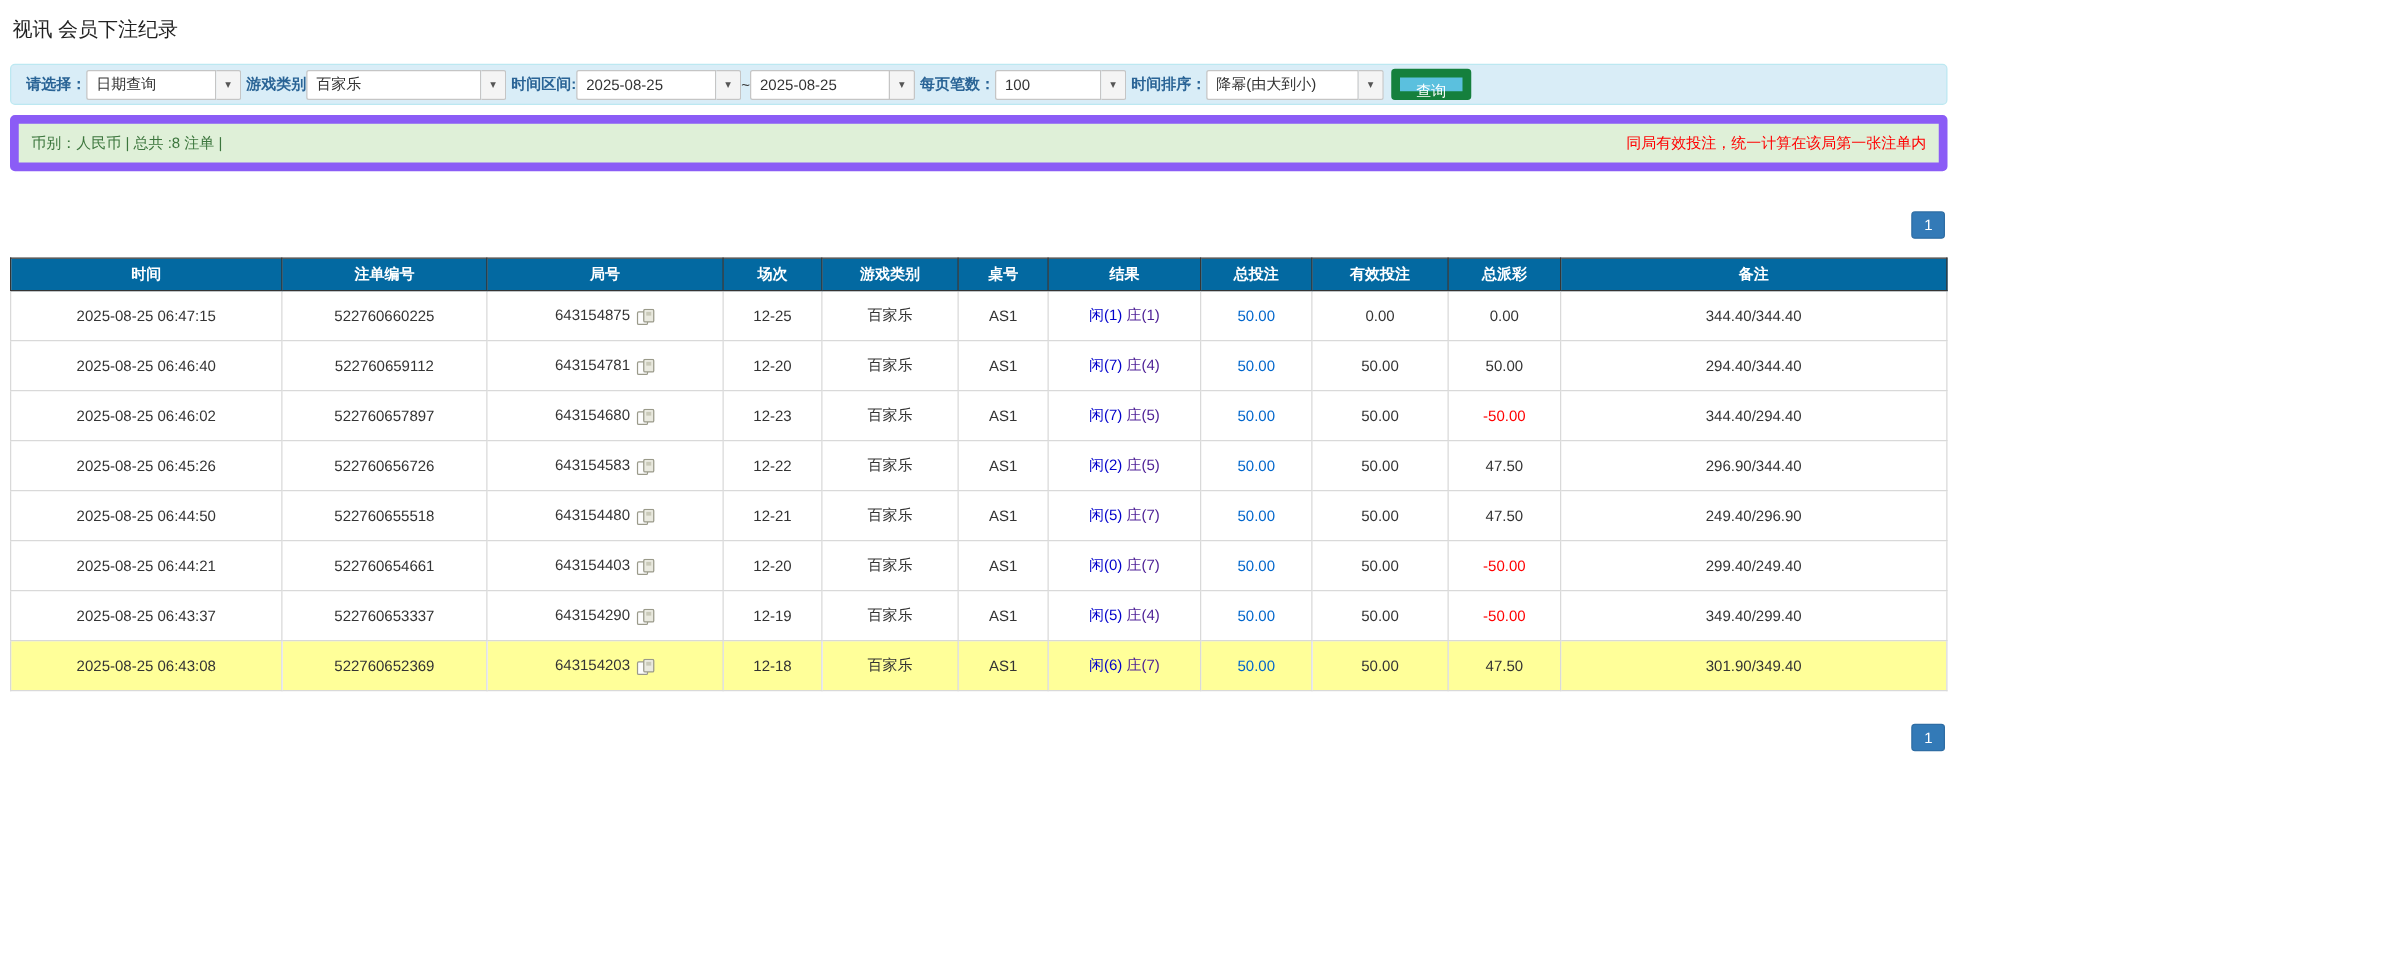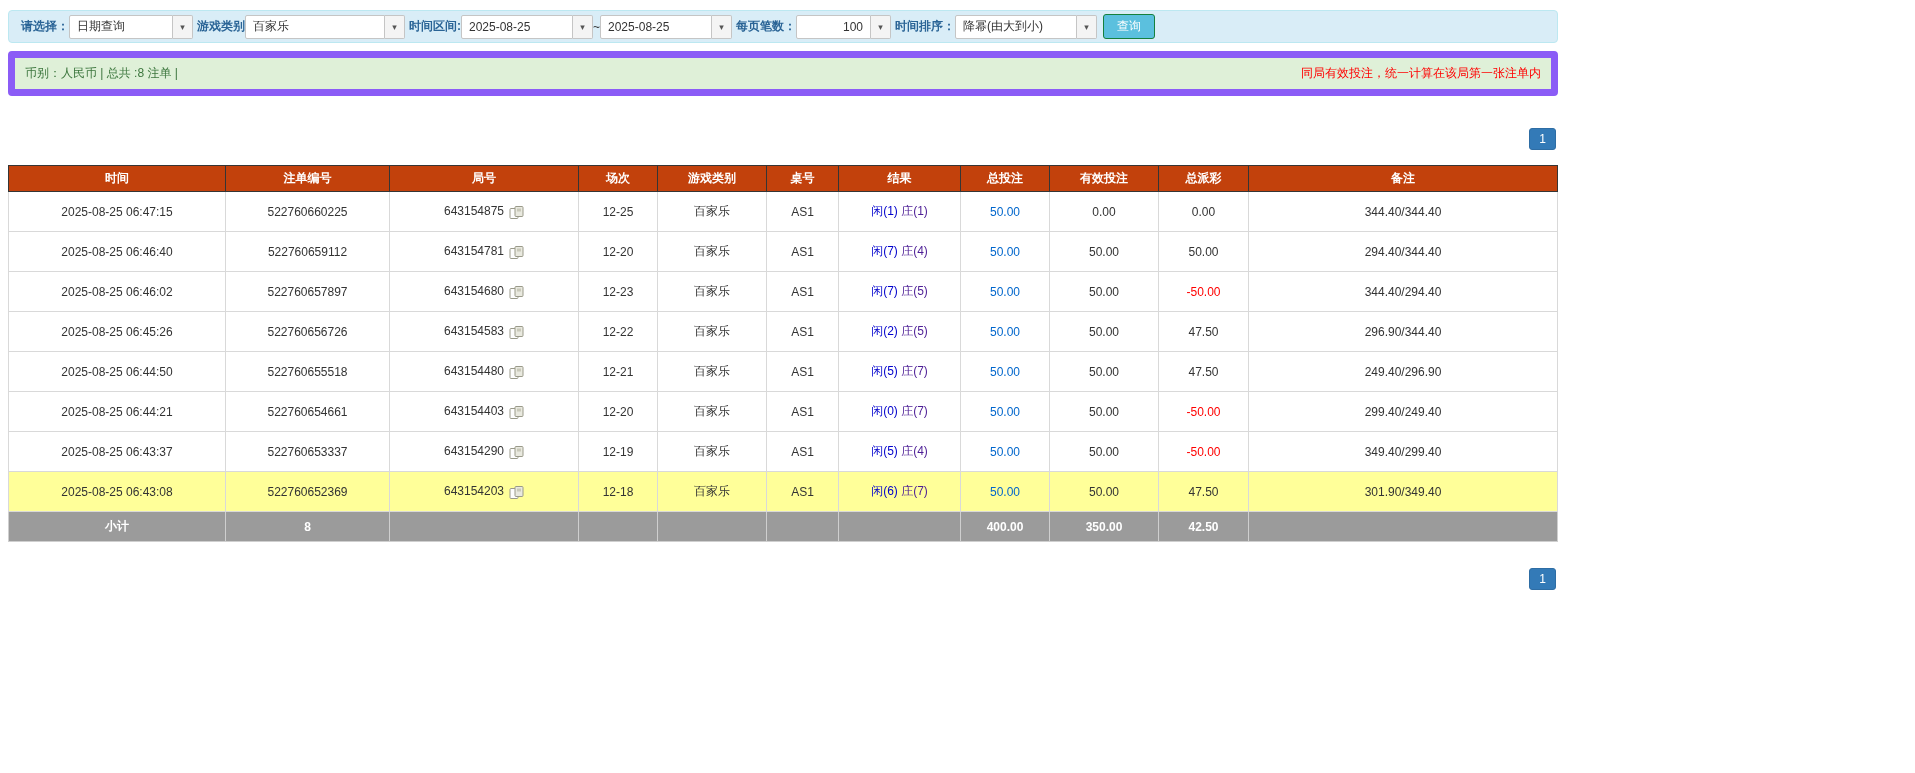--- a/index.html
+++ b/index.html
@@ -12,56 +12,57 @@
   .filter-bar { background:#d9edf7; border:1px solid #bce8f1; border-radius:4px;
     padding:5px 8px; display:flex; align-items:center; gap:0; font-size:12px; height:33px; }
   .filter-label { color:#2a6496; font-weight:bold; white-space:nowrap; margin-left:4px; }
   .combo { display:inline-flex; align-items:stretch; }
   .combo input { border:1px solid #c5c5c5; height:24px; padding:0 7px; font-size:12px;
     color:#333; background:#fff; border-radius:2px 0 0 2px; outline:none; }
   .combo .arrow { width:20px; height:24px; border:1px solid #c5c5c5; border-left:none;
     background:#f4f4f4; display:flex; align-items:center; justify-content:center;
     font-size:9px; color:#555; border-radius:0 2px 2px 0; cursor:pointer; }
   .w-sel { width:104px; } .w-game { width:140px; } .w-date { width:112px; }
-  .w-size { width:75px;text-align:right; } .w-sort { width:122px; }
+  .w-size { width:85px; } .w-sort { width:122px; }
   .tilde { color:#333; }
-  .btn-search { background:#5bc0de; border:1px solid #15803d; color:#fff; font-size:12px;
+  .btn-search { background:#5bc0de; border:7px solid #15803d; color:#fff; font-size:12px;
     height:25px; padding:3px 13px; border-radius:3px; cursor:pointer; margin-left:6px; }
 
   .summary-bar { margin-top:8px; background:#dff0d8; border:7px solid #8b5cf6; border-radius:4px;
     padding:7px 10px; display:flex; justify-content:space-between; align-items:center; font-size:12px; }
   .summary-left { color:#3c763d; }
   .summary-right { color:#ff0000; }
 
   .pager { text-align:right; margin:32px 2px 15px 0; }
   .page-btn { display:inline-block; background:#337ab7; border:1px solid #2e6da4; color:#fff;
     font-size:12px; padding:3px 9px; border-radius:3px; cursor:pointer; }
 
   table.records { width:100%; border-collapse:collapse; table-layout:fixed; font-size:12px; }
-  .records thead th { background:#c2410c; color:#fff; font-weight:bold; padding:4px 3px;
+  .records thead th { background:#0369a1; color:#fff; font-weight:bold; padding:4px 3px;
     border:1px solid #353535; text-align:center; height:24px; }
   .records tbody td { border:1px solid #d9d9d9; padding:11px 4px; text-align:center;
     background:#fff; color:#333; overflow:hidden; white-space:nowrap; }
   tr.highlight td { background:#ffff99; }
   .records tr.summary-row td { background:#9b9b9b; color:#fff; font-weight:bold;
     padding:6px 4px; border:1px solid #cfcfcf; }
 
   .player { color:#0000cc; }
   .banker { color:#4c1d95; }
   .bet-link { color:#0066cc; cursor:pointer; text-decoration:none; }
   .neg { color:#ff0000; }
   .round-icon { display:inline-block; vertical-align:middle; margin-left:5px; cursor:pointer; line-height:0; }
 
   .bottom-pager { margin:26px 2px 0 0; }
 </style>
 </head>
 <body>
 
 <div class="container">
 
+  <h1 class="page-title">视讯 会员下注纪录</h1>
 
   <div class="filter-bar">
     <span class="filter-label">请选择：</span>
     <span class="combo">
       <input class="w-sel" value="日期查询" style="">
       <span class="arrow">
           <span>▾</span>
         </span>
     </span>
 
@@ -277,33 +278,20 @@
           <td>百家乐</td>
           <td>AS1</td>
           <td><span class="player">闲(6)</span> <span class="banker">庄(7)</span></td>
           <td><a class="bet-link">50.00</a></td>
           <td>50.00</td>
           <td><span class="">47.50</span></td>
           <td>301.90/349.40</td>
         </tr>
       </tbody>
     <tbody>
-      <tr class="summary-row">
-        <td>小计</td>
-        <td>8</td>
-        <td></td>
-        <td></td>
-        <td></td>
-        <td></td>
-        <td></td>
-        <td>400.00</td>
-        <td>350.00</td>
-        <td>42.50</td>
-        <td></td>
-      </tr>
     </tbody>
   </table>
 
   <div class="pager bottom-pager">
     <span class="page-btn">1</span>
   </div>
 
 </div>
 
 </body></html>

